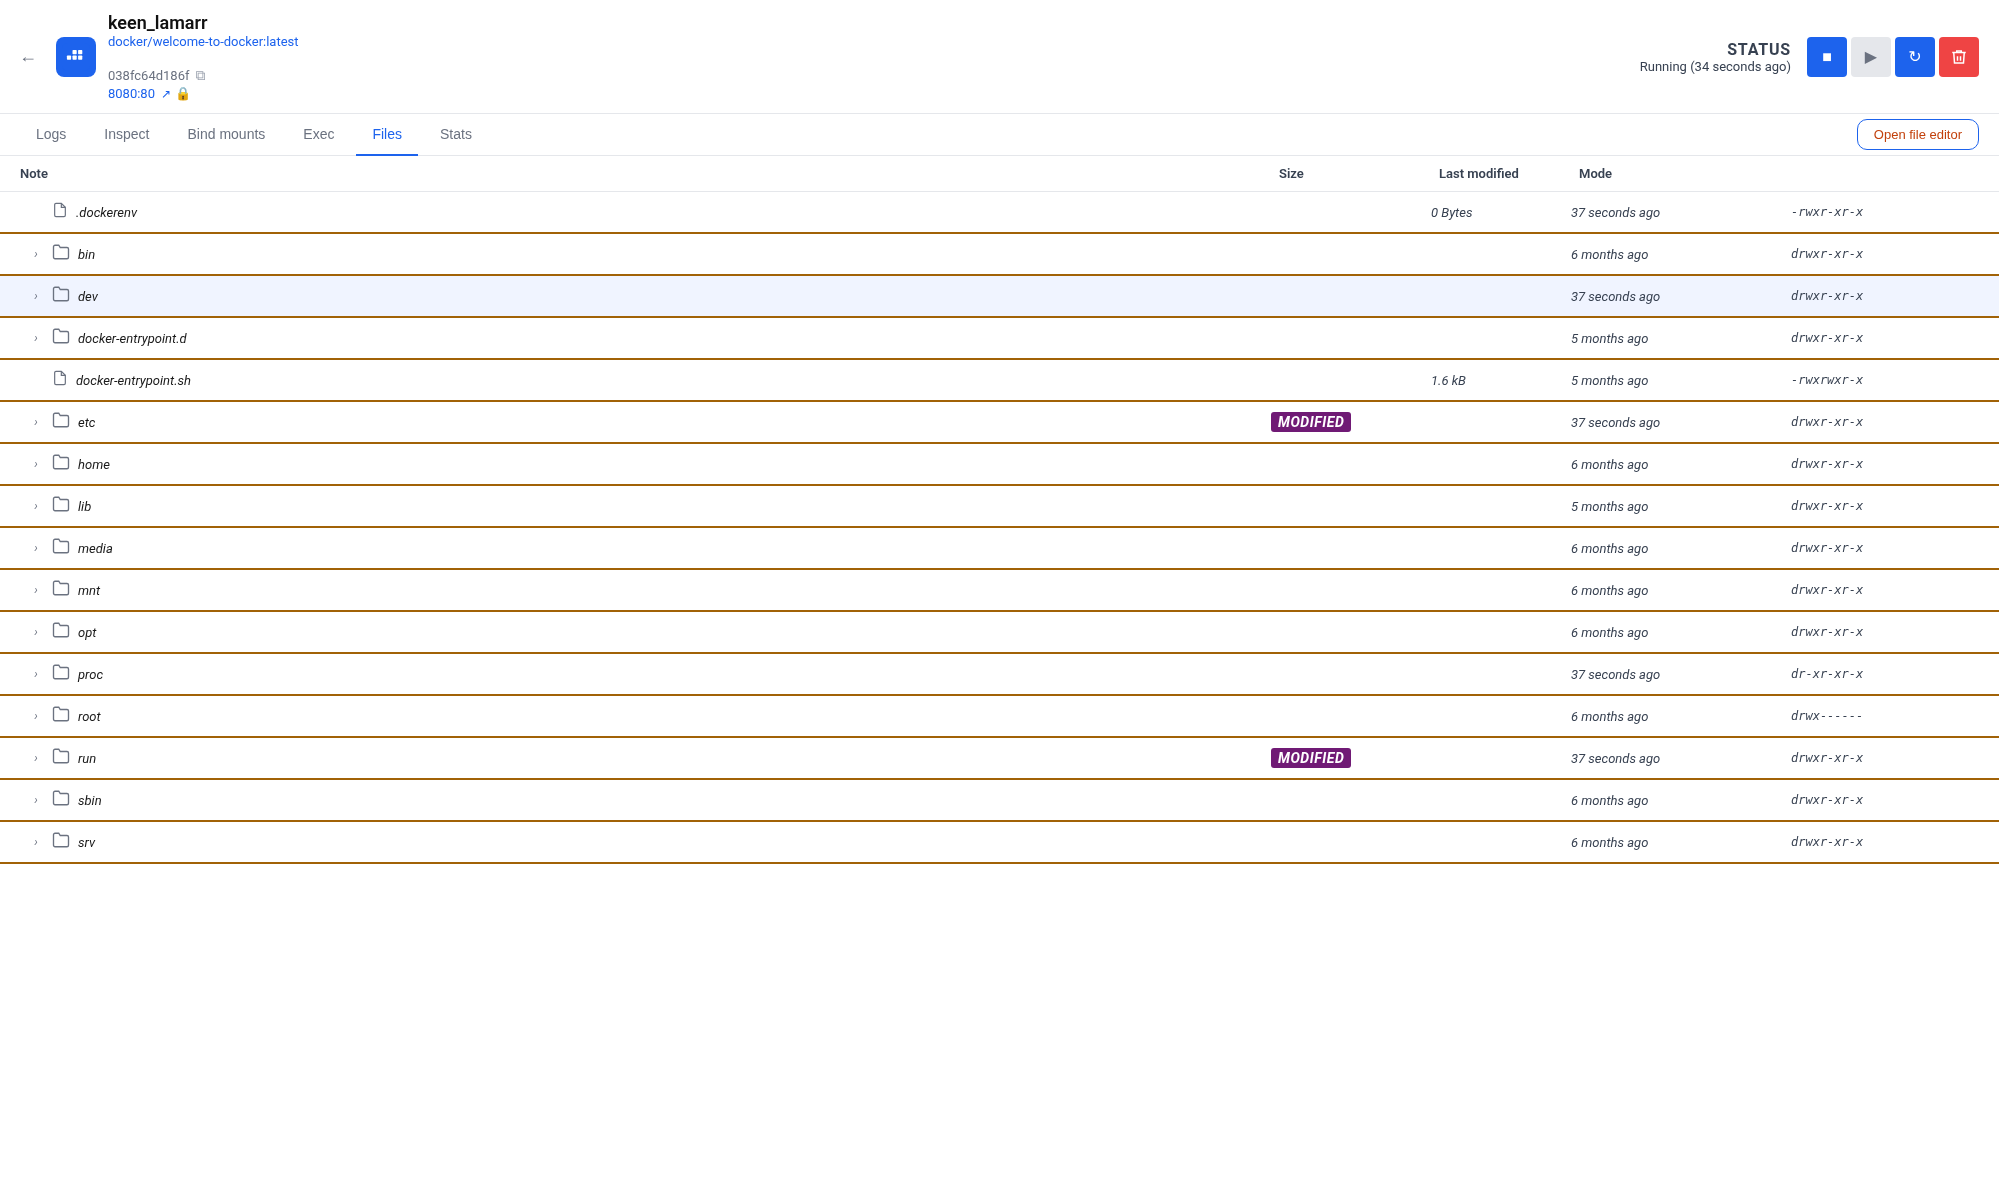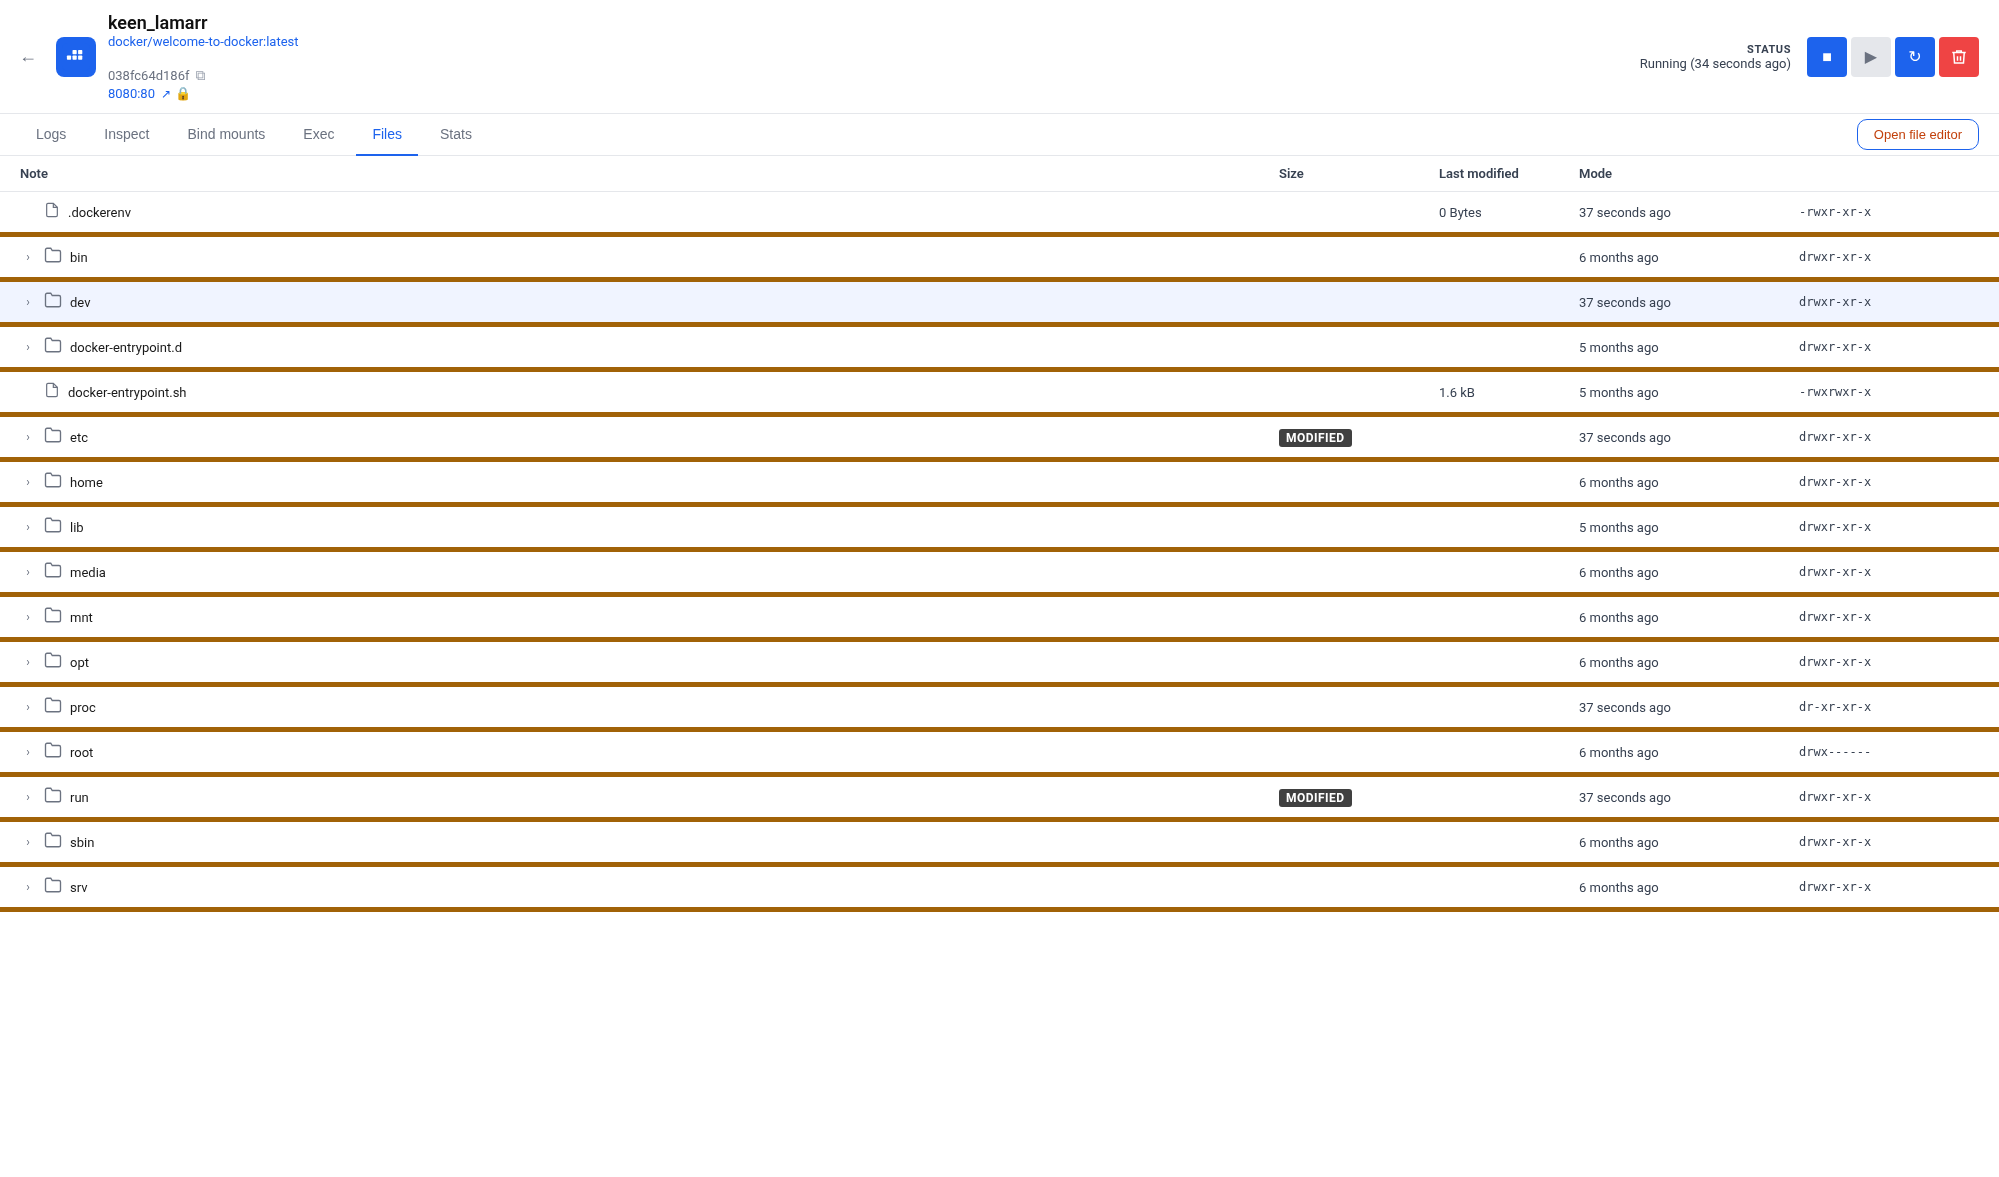--- a/index.html
+++ b/index.html
@@ -43,21 +43,21 @@
     .port-icons { display: flex; gap: 4px; align-items: center; }
     .ext-icon { color: #1d63ed; font-size: 12px; }
     .lock-icon { color: #f59e0b; font-size: 13px; }
 
     
     .status-area {
       display: flex; align-items: center; gap: 16px;
       margin-left: auto;
     }
     .status-label { text-align: right; }
-    .status-title { font-size: 11px; font-weight: 700; color: #374151; text-transform: uppercase; letter-spacing: 0.05em; }
+    .status-title { font-size: 16px; font-weight: 700; color: #374151; text-transform: uppercase; letter-spacing: 0.05em; }
     .status-value { font-size: 13px; color: #374151; }
 
     
     .action-buttons { display: flex; gap: 4px; }
     .action-btn {
       width: 40px; height: 40px;
       border: none; border-radius: 4px;
       cursor: pointer;
       display: flex; align-items: center; justify-content: center;
       font-size: 16px;
@@ -111,40 +111,41 @@
       font-size: 13px;
       font-weight: 600;
       color: #374151;
     }
     .table-header .col-name { display: flex; align-items: center; gap: 6px; }
     .sort-icon { color: #6b7280; font-size: 11px; }
 
     .table-row {
       display: grid;
       grid-template-columns: 1fr 160px 140px 220px 180px;
-      padding: 9px 20px;
-      border-bottom: 5px solid #a16207;
+      padding: 9px 28px;
+      border-bottom: 2px solid #a16207;
       align-items: center;
       font-size: 13px;
+      font-style: italic;
     }
     .table-row.highlighted { background: #f0f4ff; }
 
     .file-name-cell { display: flex; align-items: center; gap: 8px; }
     .expand-btn {
       width: 16px; height: 16px;
       display: flex; align-items: center; justify-content: center;
       cursor: pointer; color: #6b7280; font-size: 12px;
     }
     .file-icon { font-size: 15px; color: #6b7280; }
     .folder-icon { font-size: 15px; color: #6b7280; }
 
     .badge-modified {
-      background: #404040;
+      background: #701a75;
       color: #fff;
-      font-size: 12px;
+      font-size: 14px;
       font-weight: 700;
       padding: 2px 7px;
       border-radius: 3px;
       letter-spacing: 0.04em;
       text-transform: uppercase;
     }
 
     .col-note { color: #374151; }
     .col-size { color: #374151; }
     .col-modified { color: #374151; }

